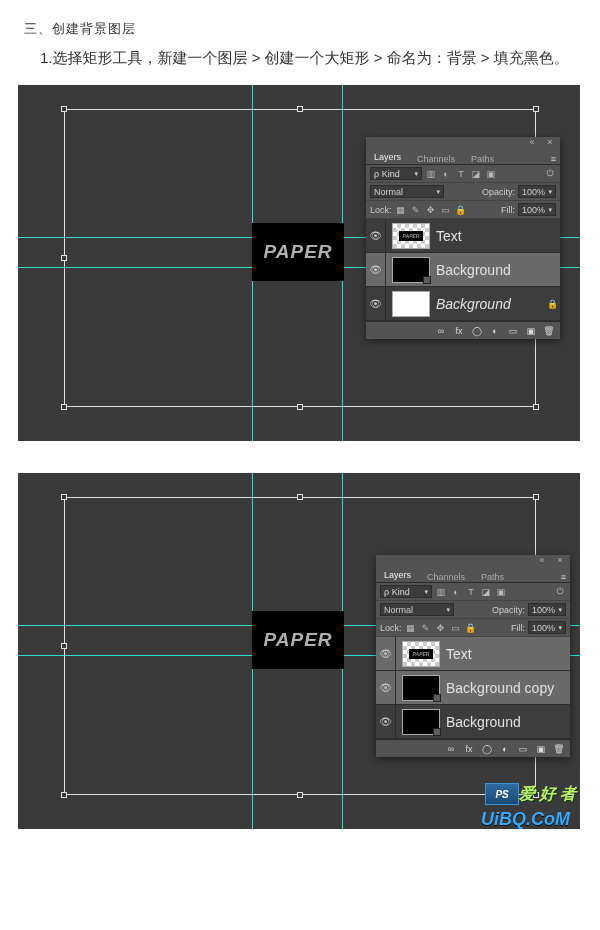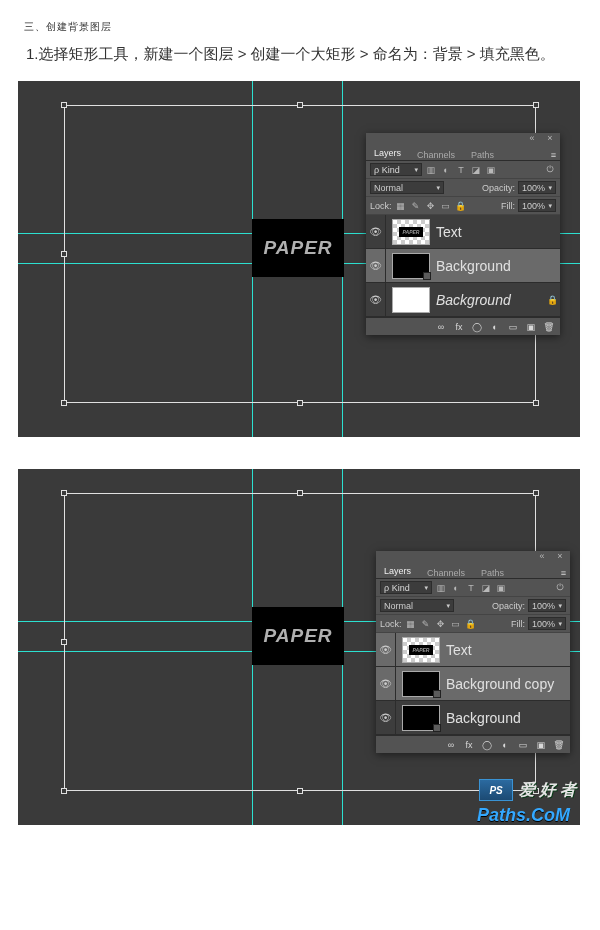--- a/index.html
+++ b/index.html
@@ -5,22 +5,22 @@
   * { box-sizing: border-box; }
   body {
     margin: 0;
     padding: 0;
     width: 600px;
     font-family: "Microsoft YaHei", Arial, sans-serif;
     background: #fff;
     color: #333;
   }
   .article { padding: 20px 18px 0 18px; }
-  h3.section { font-size: 10px; font-weight: 400; margin: 0 0 6px 6px; letter-spacing: 1px; }
-  p.step { font-size: 15px; margin: 0 0 14px 8px; line-height: 1.8; }
+  h3.section { font-size: 13px; font-weight: 400; margin: 0 0 6px 6px; letter-spacing: 1px; }
+  p.step { font-size: 15px; margin: 0 0 14px 22px; line-height: 1.8; }
   .indent { margin-left: 14px; }
 
   .figure {
     position: relative;
     width: 562px;
     height: 356px;
     background: #3a3a3a;
     margin: 10px 0 32px 0;
   }
   .artboard-outline {
@@ -191,34 +191,34 @@
     gap: 4px;
     padding: 0 4px;
     border-top:1px solid #2c2c2c;
   }
   .footer-spacer { flex:1; }
   .f-icon { width:14px; height:14px; display:flex; align-items:center; justify-content:center; }
 
   .watermark {
     position:absolute;
     right: 4px; bottom: 2px;
-    display:flex; gap:6px; align-items:flex-end;
+    display:flex; align-items:flex-end;
   }
   .wm-logo {
     width: 34px; height: 22px;
     border: 1px solid #3a93d4;
     background: linear-gradient(#2b6aa0,#1c4a73);
     color:#fff; font-weight:900; font-size:10px;
     display:flex; align-items:center; justify-content:center;
     font-family: Arial, sans-serif;
     font-style: italic;
   }
   .wm-cn {
     font-family: "Microsoft YaHei", sans-serif;
-    color:#e5e5e5;
+    color:#bef264;
     font-size: 16px;
     font-weight: 700;
     text-shadow: 1px 1px 0 #0a3a18;
     font-style: italic;
   }
   .wm-url {
     position:absolute; right:10px; bottom:-1px;
     font-family: Arial, sans-serif;
     color:#34a8ff;
     font-size: 18px;
@@ -471,15 +471,15 @@
         <span class="f-icon">▭</span>
         <span class="f-icon">▣</span>
         <span class="f-icon">🗑</span>
       </div>
     </div>
 
     <div class="watermark" style="bottom:24px;">
       <div class="wm-logo">PS</div>
       <div class="wm-cn">爱 好 者</div>
     </div>
-    <div class="wm-url">Paths.CoM</div>
+    <div class="wm-url">UiBQ.CoM</div>
   </div>
 </div>
 
 </body></html>

